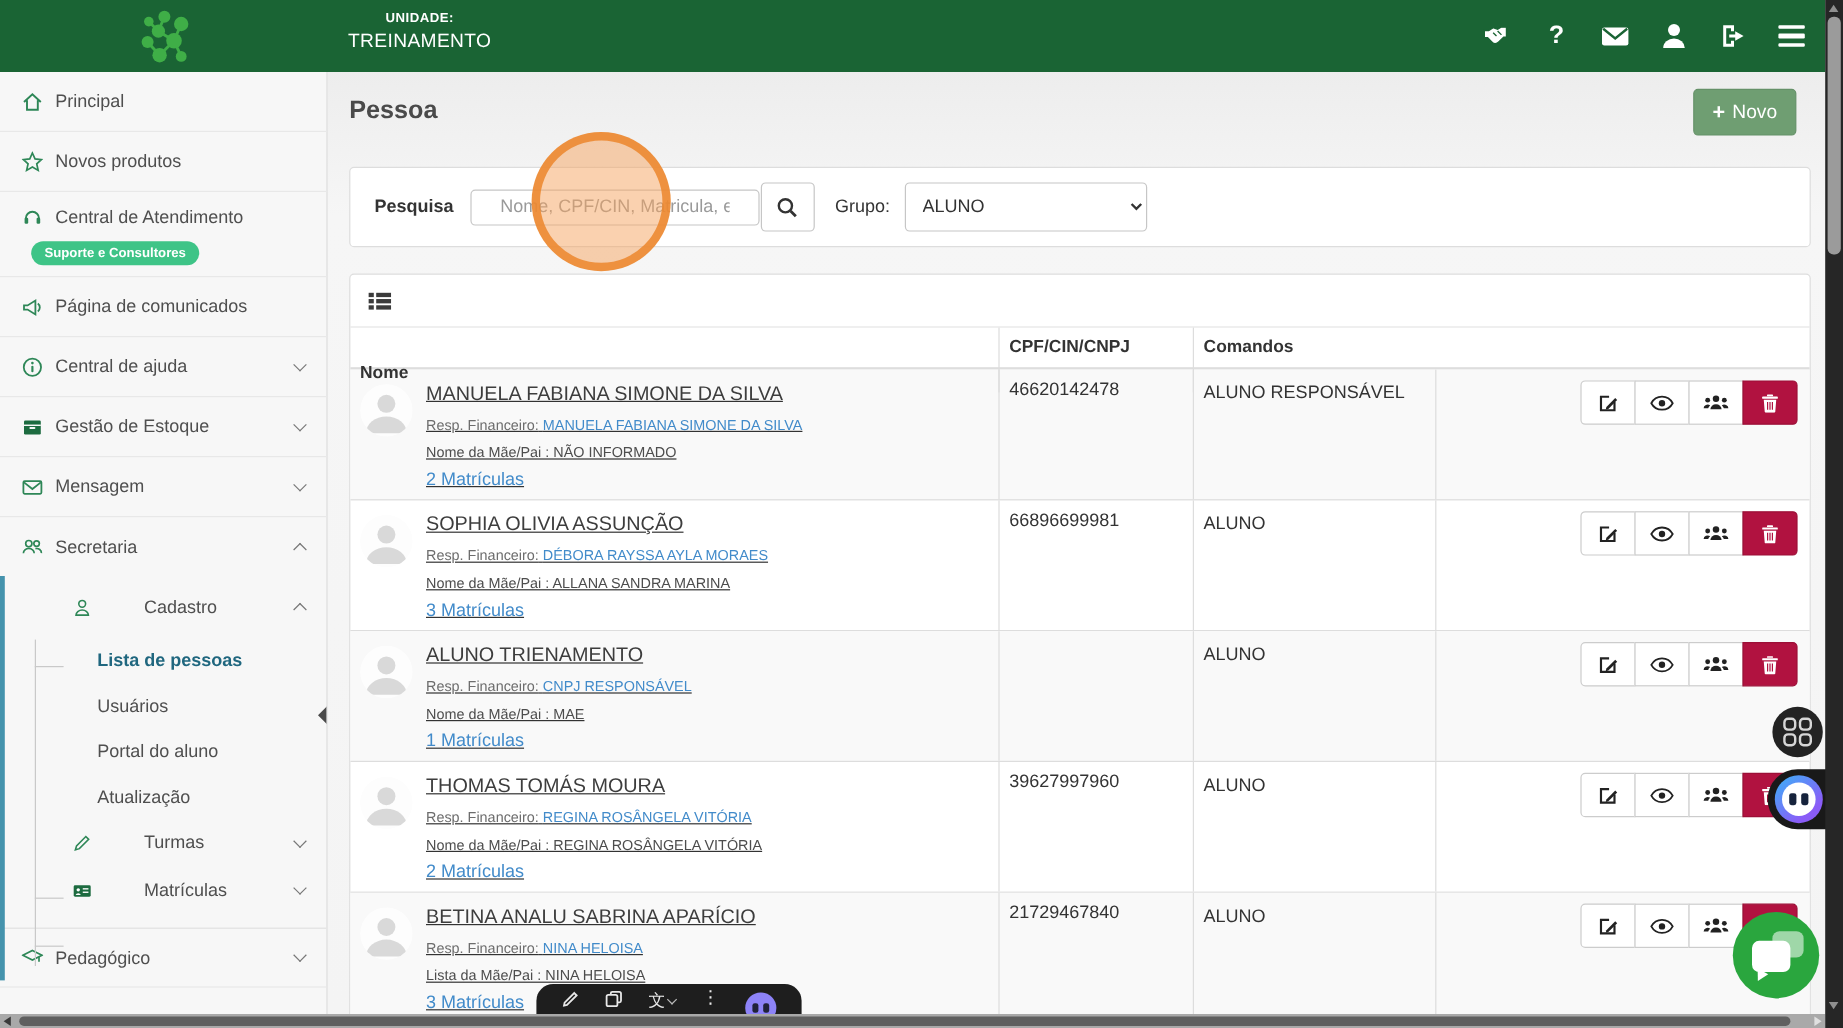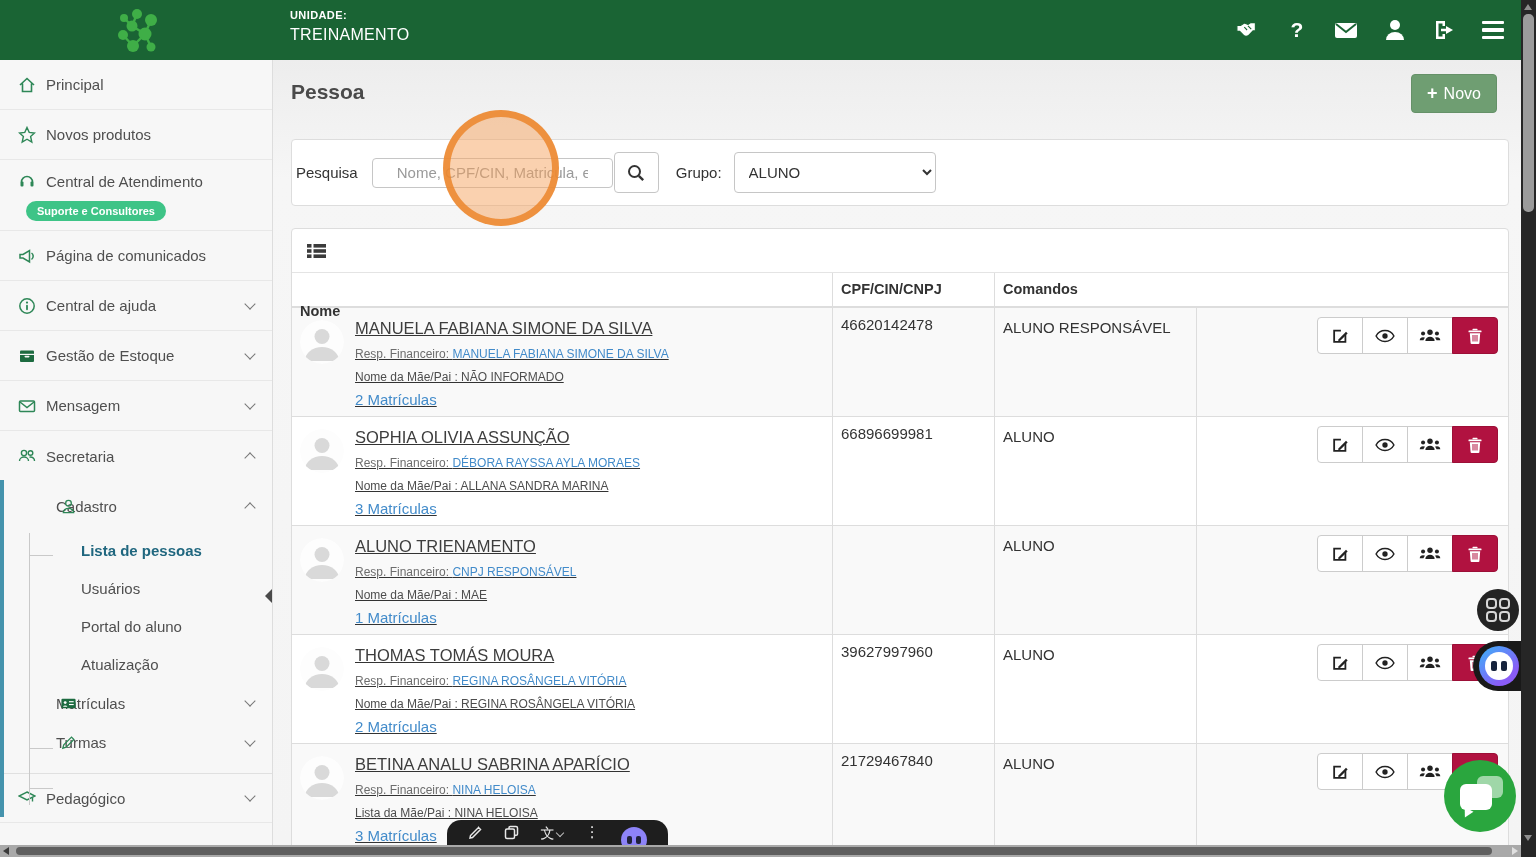--- a/index.html
+++ b/index.html
@@ -3,21 +3,21 @@
 <meta charset="utf-8">
 <style>
   * { margin:0; padding:0; box-sizing:border-box; }
   body { font-family:"Liberation Sans","DejaVu Sans",sans-serif; background:#fff; }
   .screen { position:relative; width:1536px; height:857px; overflow:hidden; background:#f4f4f4; }
 
   
   .topbar { position:absolute; left:0; top:0; width:1521px; height:60px; background:#1a6434; z-index:5; }
   .logo-area { position:absolute; left:0; top:0; width:273px; height:60px; display:flex; align-items:center; justify-content:center; }
   .unit-block { position:absolute; left:290px; top:9px; color:#fff; }
-  .unit-label { font-size:11px; font-weight:bold; letter-spacing:.4px; margin-bottom:5px; }
+  .unit-label { font-size:11px; font-weight:bold; letter-spacing:.4px; margin-bottom:5px;text-align:center; }
   .unit-name { font-size:16px; letter-spacing:.3px; }
   .topbar-icons { position:absolute; right:16px; top:0; height:60px; display:flex; align-items:center; gap:25px; }
   .tb-icon { width:24px; height:24px; display:flex; align-items:center; justify-content:center; color:#fff; cursor:pointer; }
   .q-mark { font-size:21px; font-weight:bold; color:#fff; }
   .burger { display:flex; flex-direction:column; gap:4px; }
   .burger i { display:block; width:22px; height:3.5px; background:#fff; border-radius:1px; }
 
   
   .sidebar { position:absolute; left:0; top:60px; width:273px; height:785px; background:#f7f7f7; border-right:1px solid #ddd; overflow:hidden; z-index:4; }
   .profile { position:relative; height:50px; background:#fff; border-bottom:1px solid #e2e2e2; display:flex; align-items:center; cursor:pointer; }
@@ -28,36 +28,36 @@
   .nav-item .nico { position:absolute; left:18px; width:18px; height:18px; }
   .nav-item .lbl { margin-left:46px; }
   .h50 { height:50px; } .h70 { height:71px; }
   .badge-pill { position:absolute; left:26px; top:41px; background:#3ec487; color:#fff; font-size:11px; font-weight:bold; padding:4px 11px; border-radius:11px; }
   .chev { position:absolute; right:18px; width:8px; height:8px; border-right:1.8px solid #777; border-bottom:1.8px solid #777; }
   .chev.down { transform:rotate(45deg); margin-top:-4px; }
   .chev.up { transform:rotate(-135deg); margin-top:4px; }
   .group-active-bar { position:absolute; left:0; top:420px; width:4px; height:337px; background:#4593ad; z-index:3; }
   .sub-item { position:relative; display:flex; align-items:center; cursor:pointer; color:#4f4f4f; font-size:15px; border-bottom:none; }
   .sub-item .nico { position:absolute; left:60px; width:17px; height:17px; }
-  .sub-item .lbl { margin-left:56px; }
+  .sub-item .lbl { margin-left:120px; }
   .sub3 { padding-left:81px; }
   .sub3.active { color:#20677f; font-weight:bold; }
   .tree-v { position:absolute; left:29px; top:473px; width:1px; height:272px; background:#c9c9c9; }
   .tree-h { position:absolute; left:29px; width:24px; height:1px; background:#c9c9c9; }
   .collapse-arrow { position:absolute; left:265px; top:527px; width:0; height:0; border-top:9px solid transparent; border-bottom:9px solid transparent; border-right:9px solid #4a4a4a; z-index:6; }
 
   
   .main { position:absolute; left:273px; top:60px; width:1248px; height:785px; overflow:hidden; background:linear-gradient(180deg,#ededed 0px,#f6f6f6 120px,#f4f4f4 100%); }
   .page-title { position:absolute; left:18px; top:20px; font-size:21px; font-weight:bold; color:#4a4a4a; }
   .btn-novo { position:absolute; left:1138px; top:14px; width:86px; height:39px; background:#6f9e72; color:#fff; border:1px solid #659168; border-radius:4px; font-size:16px; display:flex; align-items:center; justify-content:center; gap:6px; cursor:pointer; }
   .btn-novo .plus { font-weight:bold; font-size:18px; }
 
   .filter-card { position:absolute; left:18px; top:79px; width:1218px; height:67px; background:#fff; border:1px solid #ddd; border-radius:4px; display:flex; align-items:center; z-index:1; }
   .f-label { font-size:15px; color:#333; }
-  .lab-pesquisa { margin-left:4px; }
+  .lab-pesquisa { margin-left:20px;font-weight:bold; }
   .search-input { margin-left:14px; width:241px; height:30px; border:1px solid #c6c6c6; border-radius:4px; padding:0 24px; font-size:15px; color:#555; font-family:inherit; }
   .search-input::placeholder { color:#9a9a9a; }
   .btn-search { margin-left:1px; width:45px; height:41px; background:#fff; border:1px solid #c6c6c6; border-radius:4px; display:flex; align-items:center; justify-content:center; cursor:pointer; }
   .lab-grupo { margin-left:17px; }
   .group-select { margin-left:12px; width:202px; height:41px; border:1px solid #c6c6c6; border-radius:4px; font-size:15px; color:#333; padding:0 10px; background:#fff; font-family:inherit; }
 
   .highlight-circle { position:absolute; left:170px; top:50px; width:116px; height:116px; border-radius:50%; border:7px solid rgba(236,134,44,0.85); background:rgba(246,164,96,0.5); z-index:20; pointer-events:none; }
 
   .table-card { position:absolute; left:18px; top:168px; width:1218px; height:660px; background:#fff; border:1px solid #ddd; border-radius:4px 4px 0 0; z-index:1; }
   .table-toolbar { height:44px; border-bottom:1px solid #e4e4e4; display:flex; align-items:center; padding-left:11px; }
@@ -261,36 +261,36 @@
     </div>
     <div class="sub-item sub3" style="height:38px;">
       <span>Usuários</span>
     </div>
     <div class="sub-item sub3" style="height:38px;">
       <span>Portal do aluno</span>
     </div>
     <div class="sub-item sub3" style="height:38px;">
       <span>Atualização</span>
     </div>
+    <div class="sub-item" style="height:39px;">
+      <svg class="nico" viewBox="0 0 18 18">
+          <path d="M3 15 l1 -3.5 L12.2 3.3 l2.5 2.5 L6.5 14 z" fill="none" stroke="#2e8757" stroke-width="1.4"></path>
+        </svg>
+      <span class="lbl">Turmas</span>
+      <span class="chev down"></span>
+    </div>
     <div class="sub-item" style="height:40px;">
       <svg class="nico" viewBox="0 0 18 18">
           <rect x="1.5" y="4" width="15" height="10" rx="1.2" fill="#1d6b40"></rect>
           <circle cx="5.5" cy="8" r="1.5" fill="#fff"></circle>
           <path d="M3.2 12.5 a2.4 2 0 0 1 4.6 0 z" fill="#fff"></path>
           <rect x="9.5" y="6.5" width="5" height="1.2" fill="#fff"></rect>
           <rect x="9.5" y="9.5" width="5" height="1.2" fill="#fff"></rect>
         </svg>
       <span class="lbl">Matrículas</span>
-      <span class="chev down"></span>
-    </div>
-    <div class="sub-item" style="height:39px;">
-      <svg class="nico" viewBox="0 0 18 18">
-          <path d="M3 15 l1 -3.5 L12.2 3.3 l2.5 2.5 L6.5 14 z" fill="none" stroke="#2e8757" stroke-width="1.4"></path>
-        </svg>
-      <span class="lbl">Turmas</span>
       <span class="chev down"></span>
     </div>
     <div class="nav-item h50" style="border-top:1px solid #e0e0e0; margin-top:11px;">
       <svg class="nico" viewBox="0 0 18 18">
           <path d="M9 3 L17 7 9 11 1 7 z" fill="none" stroke="#2e8757" stroke-width="1.4"></path>
           <path d="M14.5 8.5 v4" stroke="#2e8757" stroke-width="1.4"></path>
         </svg>
       <span class="lbl">Pedagógico</span>
       <span class="chev down"></span>
     </div>

